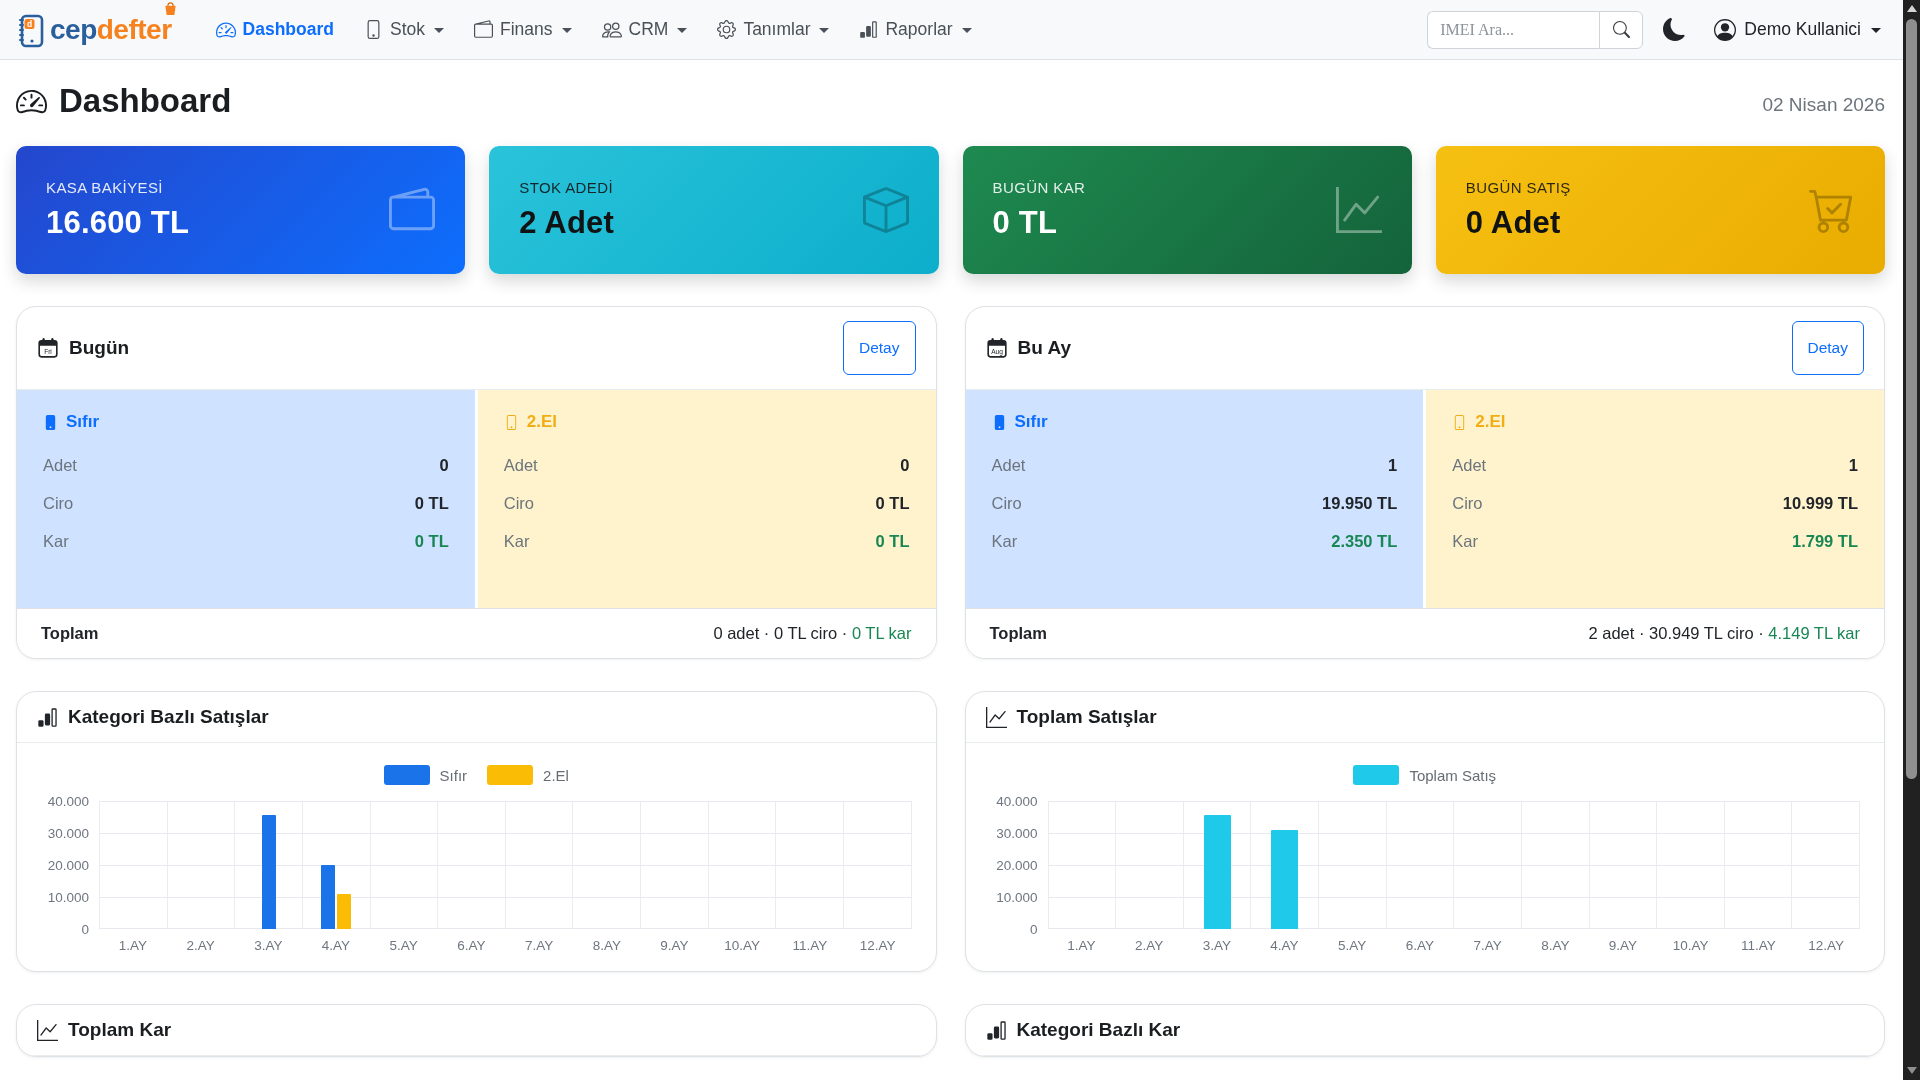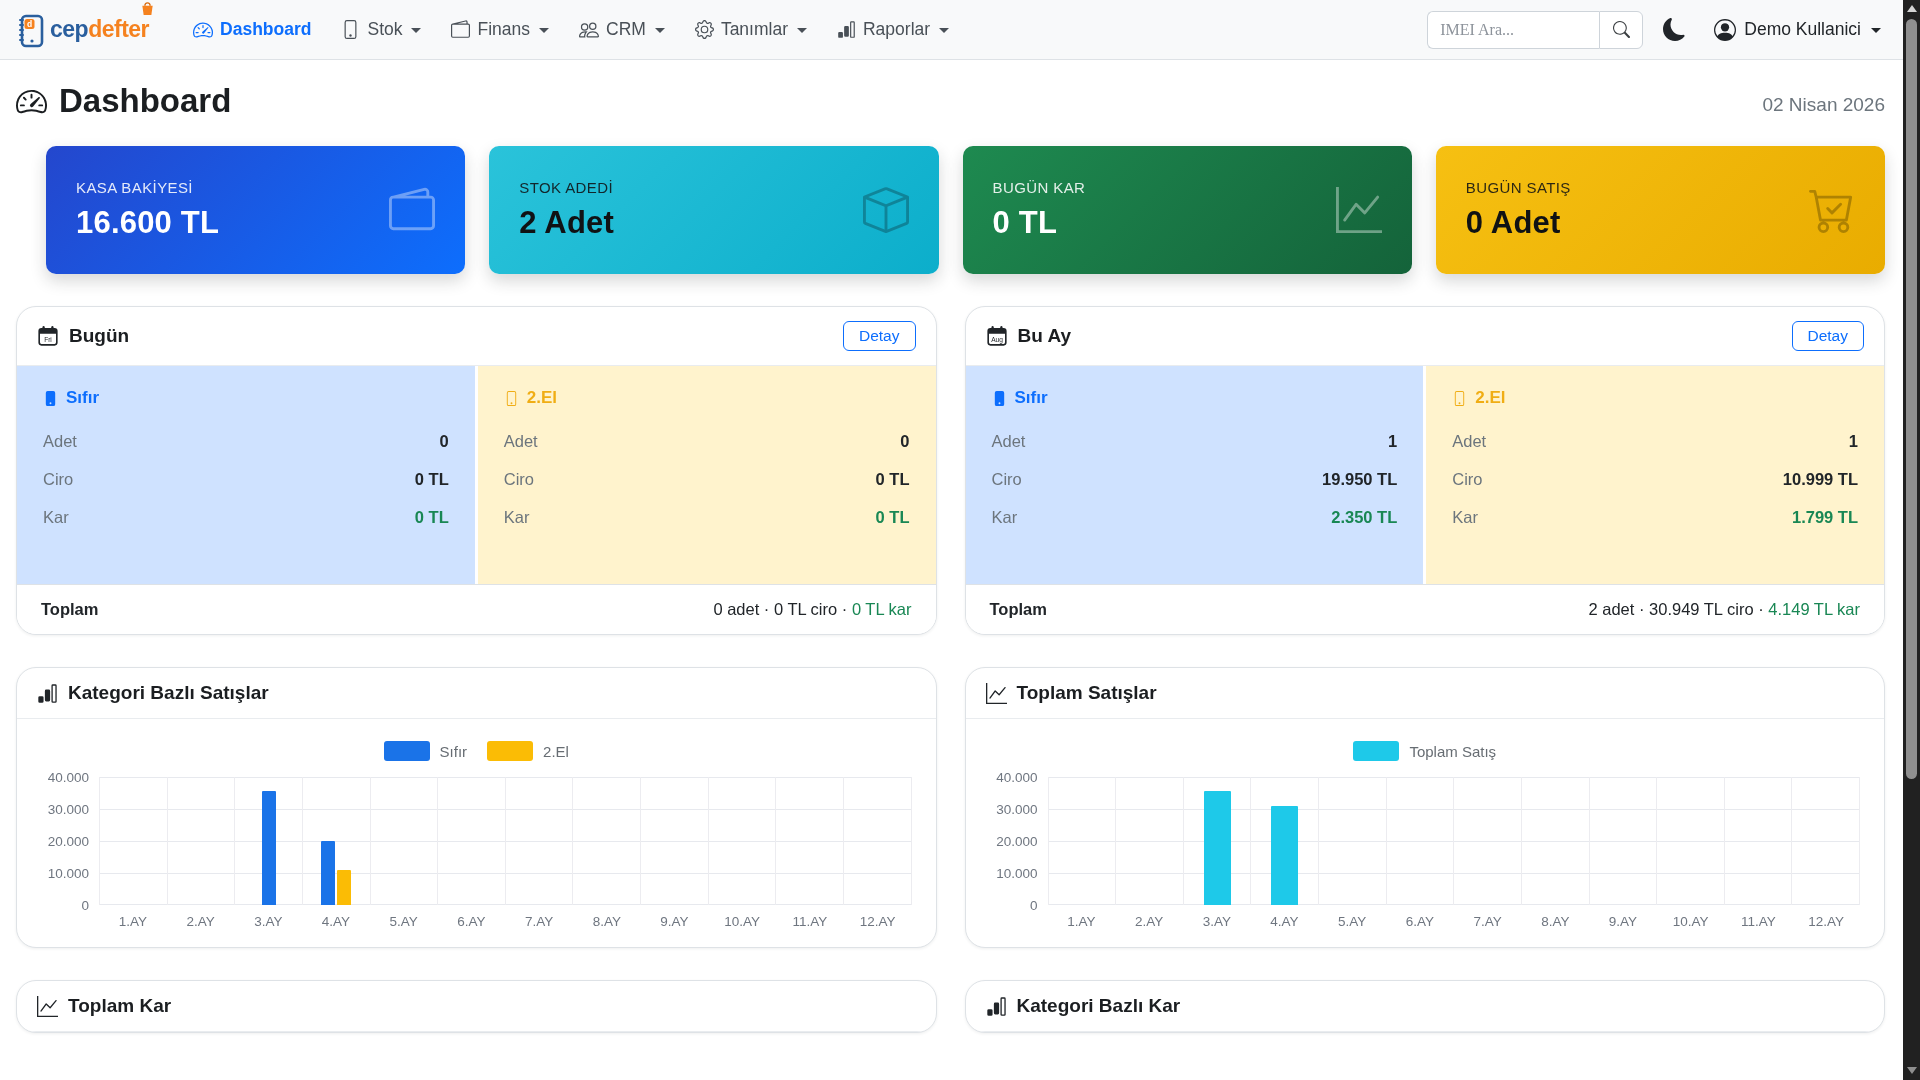--- a/index.html
+++ b/index.html
@@ -13,21 +13,21 @@
   .sb-arrow.up{border-left:5px solid transparent;border-right:5px solid transparent;border-bottom:7px solid #d4d4d4;}
   .sb-arrow.down{border-left:5px solid transparent;border-right:5px solid transparent;border-top:7px solid #8f8f8f;margin-top:auto;margin-bottom:6px;}
   .sb-thumb{width:11px;height:760px;background:#8f8f8f;border-radius:6px;margin-top:2px;}
 
   .viewport{width:1903px;height:1080px;overflow:hidden;}
 
   
   .navbar{height:60px;background:#f8f9fa;border-bottom:1px solid #dee2e6;
     display:flex;align-items:center;padding:0 22px 0 16px;}
   .brand{display:flex;align-items:center;gap:4px;position:relative;cursor:pointer;}
-  .brand-text{font-size:23px;font-weight:800;letter-spacing:-.5px;line-height:1;}
+  .brand-text{font-size:28px;font-weight:800;letter-spacing:-.5px;line-height:1;}
   .brand-blue{color:#2a5f9e;}
   .brand-orange{color:#f5821f;}
   .brand-bag{position:absolute;right:-6px;top:-12px;}
   .nav-items{display:flex;align-items:center;gap:30px;margin-left:44px;}
   .nav-item{display:flex;align-items:center;gap:7px;font-size:17.5px;color:#495057;
     cursor:pointer;text-decoration:none;font-weight:400;}
   .nav-item.active{color:#0d6efd;font-weight:600;}
   .nav-item svg{flex:none;}
   .caret{width:0;height:0;border-left:5px solid transparent;border-right:5px solid transparent;
     border-top:5.5px solid #495057;margin-left:2px;margin-top:2px;}
@@ -46,36 +46,36 @@
   
   .main{padding:22px 18px 0 16px;}
   .page-head{display:flex;align-items:flex-end;justify-content:space-between;margin-bottom:26px;}
   .page-title{display:flex;align-items:center;gap:12px;font-size:33px;font-weight:700;color:#1b1e21;}
   .page-date{font-size:19px;color:#6c757d;padding-bottom:4px;}
 
   
   .stats-row{display:grid;grid-template-columns:repeat(4,1fr);gap:24px;}
   .stat-card{height:128px;border-radius:10px;padding:26px 30px;display:flex;align-items:center;
     justify-content:space-between;box-shadow:0 7px 16px rgba(33,37,41,.18);}
-  .theme-blue{background:linear-gradient(135deg,#2447cd 0%,#0d6efd 100%);color:#fff;margin-left:30px;}
+  .theme-blue{background:linear-gradient(135deg,#2447cd 0%,#0d6efd 100%);color:#fff;}
   .theme-cyan{background:linear-gradient(135deg,#2ac3da 0%,#0caecb 100%);color:#101214;gap:37px;}
   .theme-green{background:linear-gradient(135deg,#1e8a50 0%,#14633a 100%);color:#fff;}
   .theme-yellow{background:linear-gradient(135deg,#f6c012 0%,#e9ac00 100%);color:#101214;gap:32px;}
   .stat-label{font-size:15px;font-weight:500;letter-spacing:.4px;opacity:.88;margin-bottom:9px;}
   .stat-value{font-size:31px;font-weight:800;letter-spacing:.2px;}
   .stat-icon{opacity:.38;flex:none;}
 
   
   .two-col{display:grid;grid-template-columns:1fr 1fr;gap:28px;margin-top:32px;}
   .panel{background:#fff;border:1px solid #dee2e6;border-radius:20px;overflow:hidden;
     box-shadow:0 1px 3px rgba(33,37,41,.07);}
   .panel-head{display:flex;align-items:center;gap:10px;padding:14px 20px;border-bottom:1px solid #e9ecef;}
   .panel-title{font-size:19px;font-weight:700;color:#1b1e21;}
   .detail-btn{margin-left:auto;border:1px solid #0d6efd;color:#0d6efd;background:#fff;
-    font-size:15.5px;padding:5px 15px;border-radius:6px;cursor:pointer;
+    font-size:15.5px;padding:17px 15px;border-radius:6px;cursor:pointer;
     font-family:"Liberation Sans","DejaVu Sans",sans-serif;}
 
   .halves{display:flex;gap:3px;background:#fff;}
   .half{flex:1;padding:22px 26px 30px;min-height:218px;}
   .half.sifir{background:#cfe2ff;}
   .half.ikinciel{background:#fff3cd;}
   .half-title{display:flex;align-items:center;gap:8px;font-weight:700;font-size:17px;margin-bottom:24px;}
   .half.sifir .half-title{color:#0d6efd;}
   .half.ikinciel .half-title{color:#f0ad14;}
   .drow{display:flex;align-items:center;justify-content:space-between;margin-top:19px;font-size:16.5px;}

